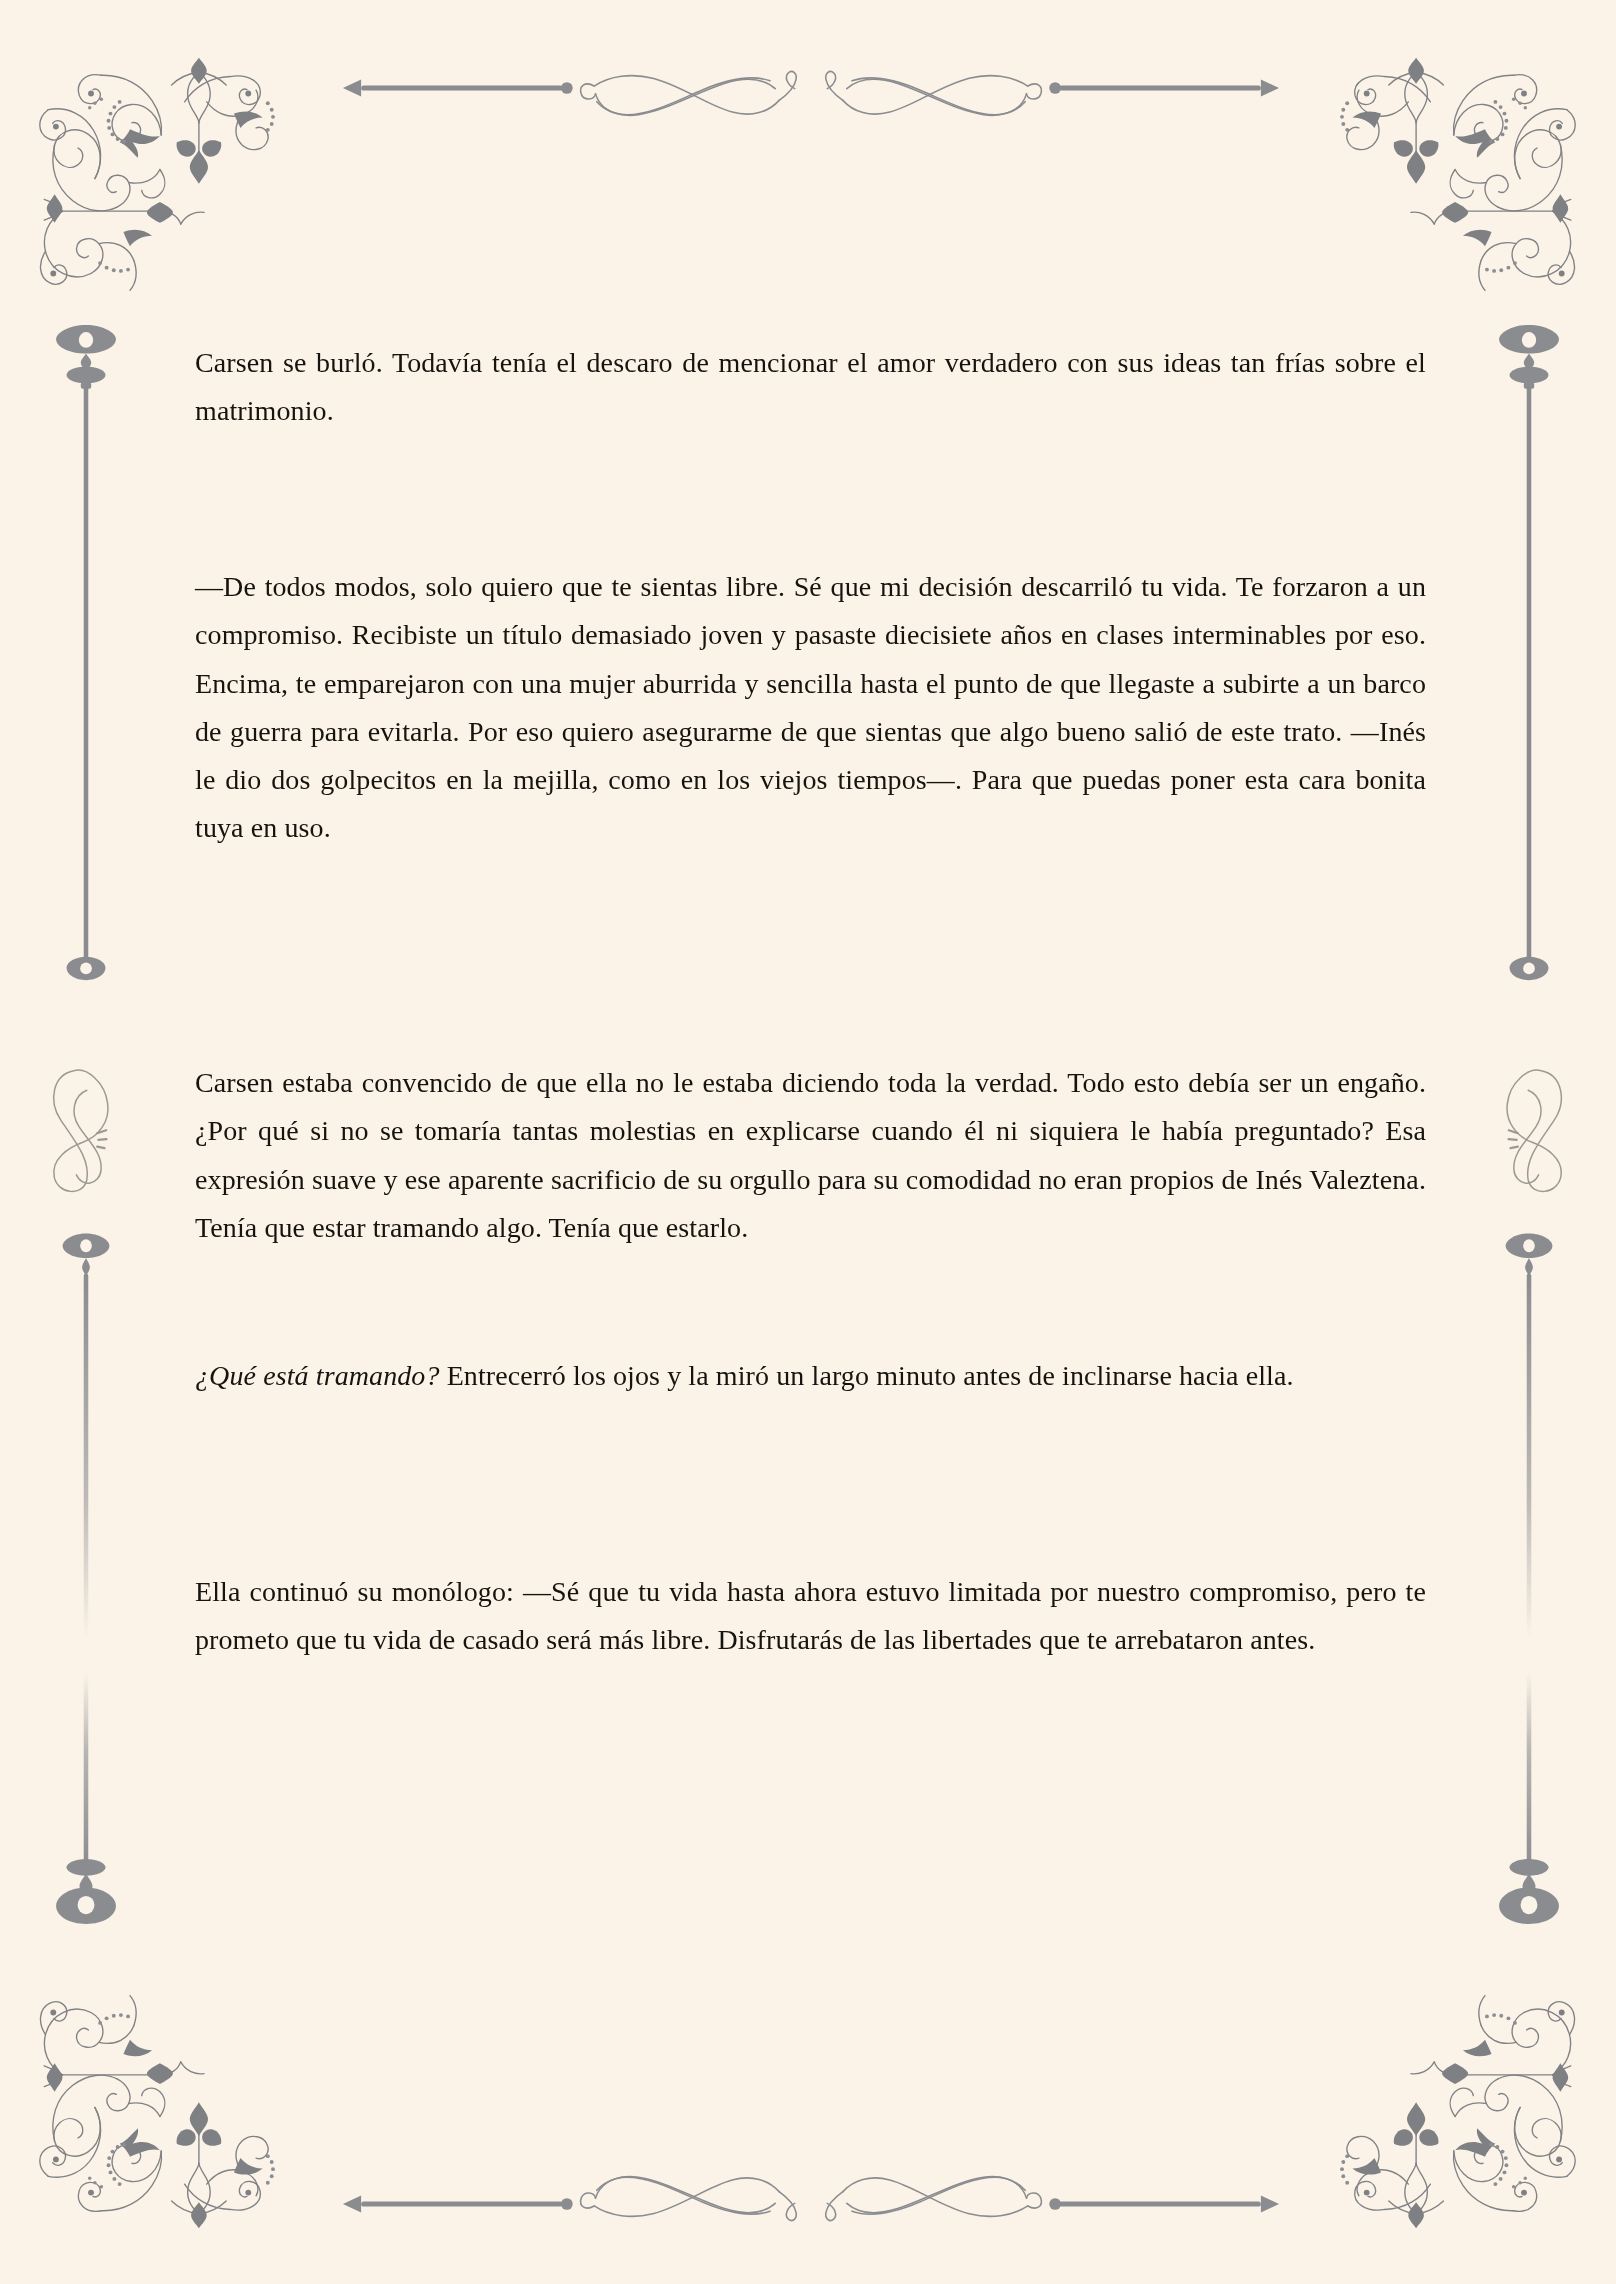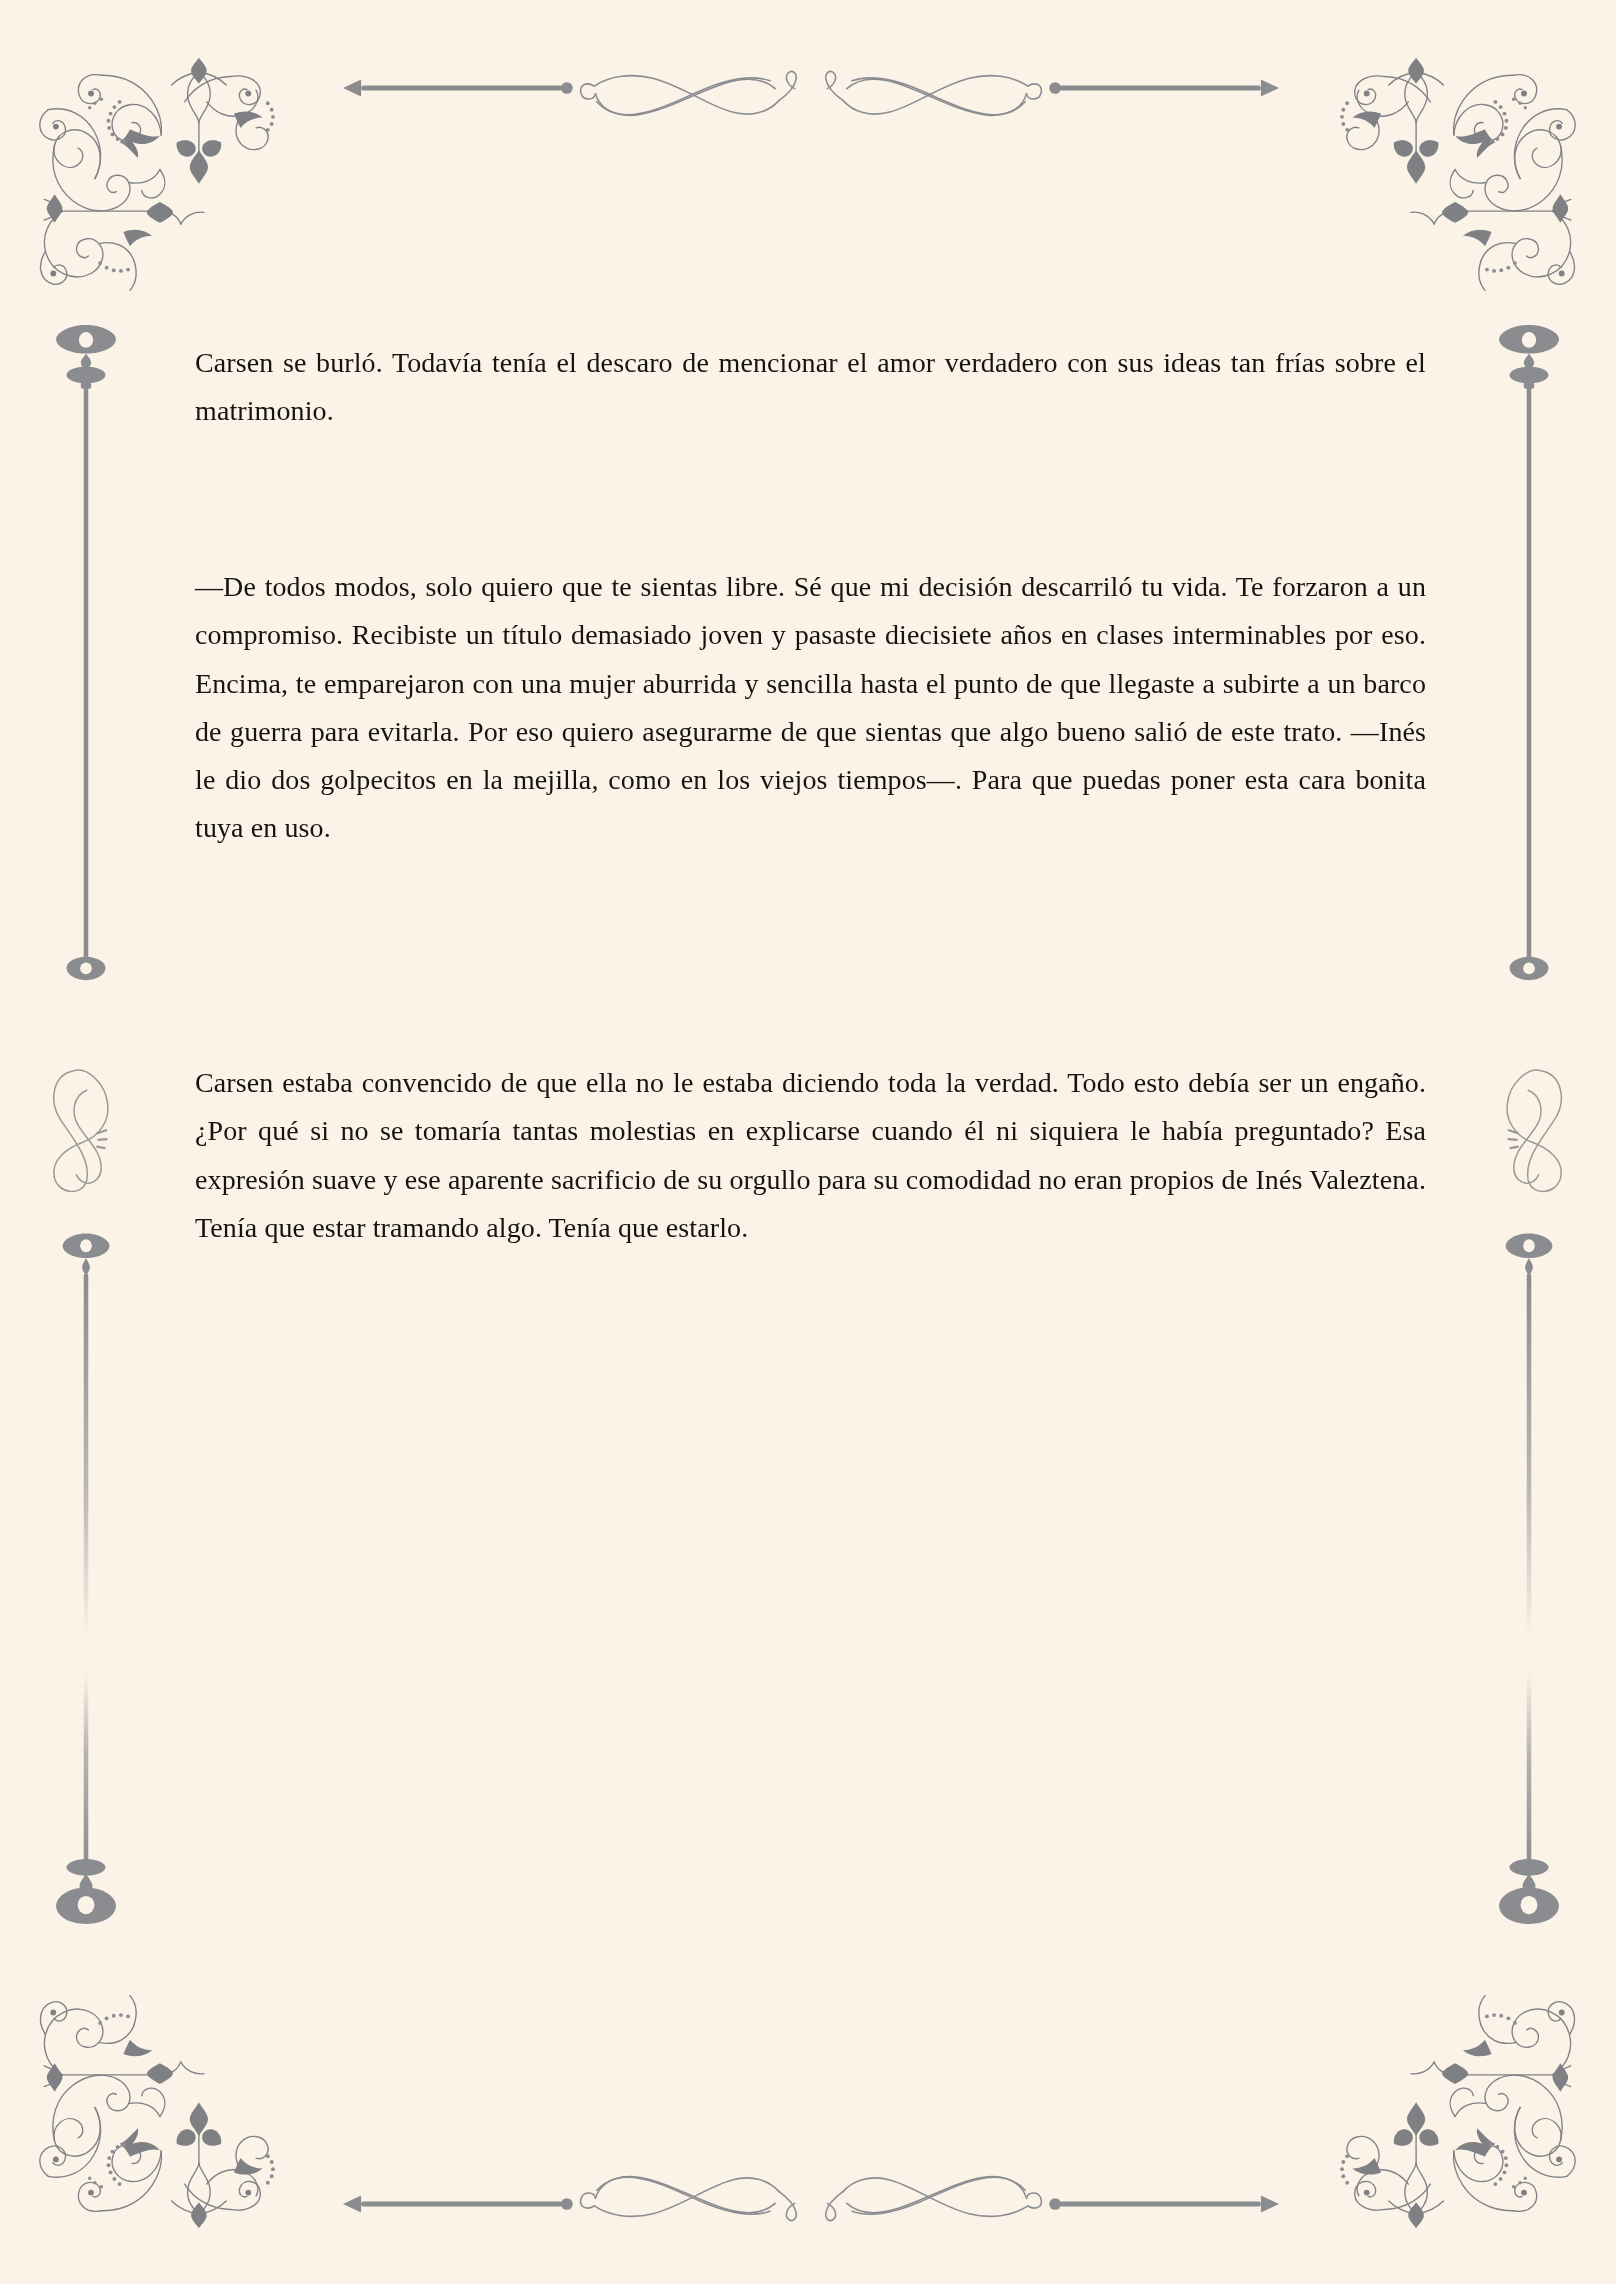--- a/index.html
+++ b/index.html
@@ -556,20 +556,22 @@
     <div class="gap-a"></div>
 
     <p class="para">—De todos modos, solo quiero que te sientas libre. Sé que mi decisión descarriló tu vida. Te forzaron a un compromiso. Recibiste un título demasiado joven y pasaste diecisiete años en clases interminables por eso. Encima, te emparejaron con una mujer aburrida y sencilla hasta el punto de que llegaste a subirte a un barco de guerra para evitarla. Por eso quiero asegurarme de que sientas que algo bueno salió de este trato. —Inés le dio dos golpecitos en la mejilla, como en los viejos tiempos—. Para que puedas poner esta cara bonita tuya en uso.</p>
 
     <div class="gap-b"></div>
 
     <p class="para">Carsen estaba convencido de que ella no le estaba diciendo toda la verdad. Todo esto debía ser un engaño. ¿Por qué si no se tomaría tantas molestias en explicarse cuando él ni siquiera le había preguntado? Esa expresión suave y ese aparente sacrificio de su orgullo para su comodidad no eran propios de Inés Valeztena. Tenía que estar tramando algo. Tenía que estarlo.</p>
 
     <div class="gap-c"></div>
 
+    <p class="para"><em class="em">¿Qué está tramando?</em><span> Entrecerró los ojos y la miró un largo minuto antes de inclinarse hacia ella.</span></p>
 
     <div class="gap-d"></div>
 
+    <p class="para">Ella continuó su monólogo: —Sé que tu vida hasta ahora estuvo limitada por nuestro compromiso, pero te prometo que tu vida de casado será más libre. Disfrutarás de las libertades que te arrebataron antes.</p>
 
   </div>
 
 </div>
 
 
 </body></html>

